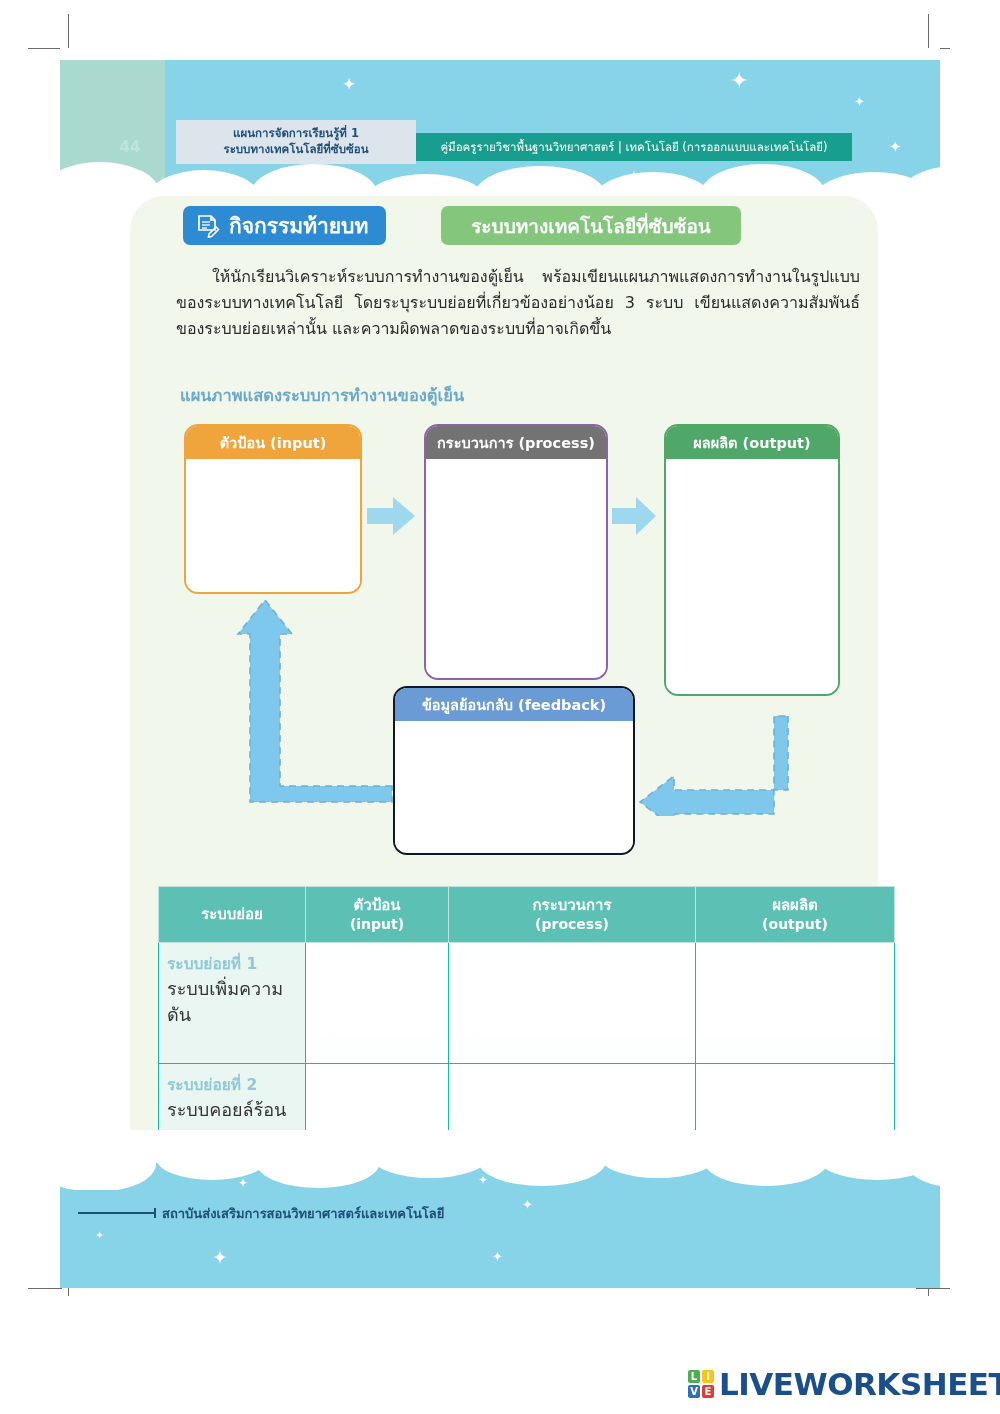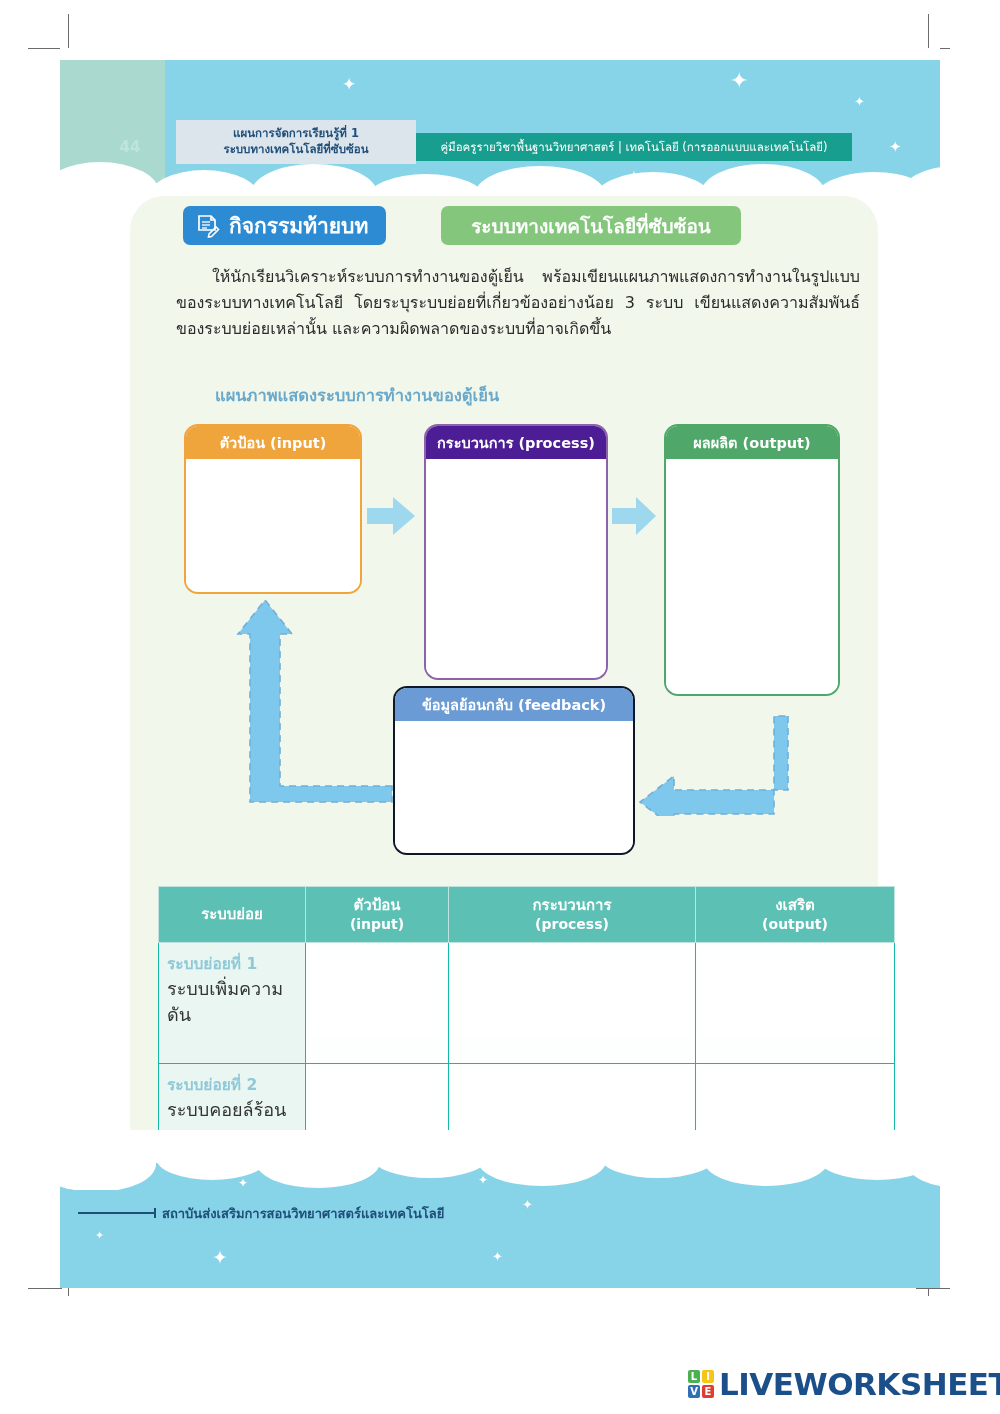--- a/index.html
+++ b/index.html
@@ -106,35 +106,35 @@
   
   .para{
     position:absolute;left:176px;top:264px;width:684px;
     font-size:16px;color:#2b2b2b;line-height:1.62;text-indent:36px;
     text-align:justify;
   }
 
   
   .diag-head{
     position:absolute;left:180px;top:382px;
-    font-size:16.5px;color:#6aa9c9;font-weight:bold;margin-left:35px;
+    font-size:16.5px;color:#6aa9c9;font-weight:bold;
   }
 
   
   .dbox{position:absolute;border-radius:14px;overflow:hidden;background:#ffffff;}
   .dbox .cap{
     height:33px;display:flex;align-items:center;justify-content:center;
     font-size:14.5px;color:#ffffff;font-weight:bold;
   }
   .dbox .body{background:#ffffff;width:100%;}
 
   #box-input{left:184px;top:424px;width:174px;height:166px;border:2px solid #f0a43c;}
   #box-input .cap{background:#f0a43c;}
   #box-process{left:424px;top:424px;width:180px;height:252px;border:2px solid #8e62ab;}
-  #box-process .cap{background:#4c1d95;}
+  #box-process .cap{background:#737373;}
   #box-output{left:664px;top:424px;width:172px;height:268px;border:2px solid #4fa86a;}
   #box-output .cap{background:#4fa86a;}
   #box-feedback{left:393px;top:686px;width:238px;height:165px;border:2px solid #0f172a;}
   #box-feedback .cap{background:#6a9bd4;}
 
   
   .arrow-solid{position:absolute;}
 
   
   .tbl{
@@ -301,21 +301,21 @@
         </th>
         <th style="width:134px;">
           <span>ตัวป้อน</span>
           <span class="en">(input)</span>
         </th>
         <th style="width:238px;">
           <span>กระบวนการ</span>
           <span class="en">(process)</span>
         </th>
         <th style="width:190px;">
-          <span>งเสริต</span>
+          <span>ผลผลิต</span>
           <span class="en">(output)</span>
         </th>
       </tr>
     </thead>
     <tbody>
       <tr>
         <td class="rowhead">
           <span class="n">ระบบย่อยที่ 1</span>
           <span class="t">ระบบเพิ่มความดัน</span>
         </td>

